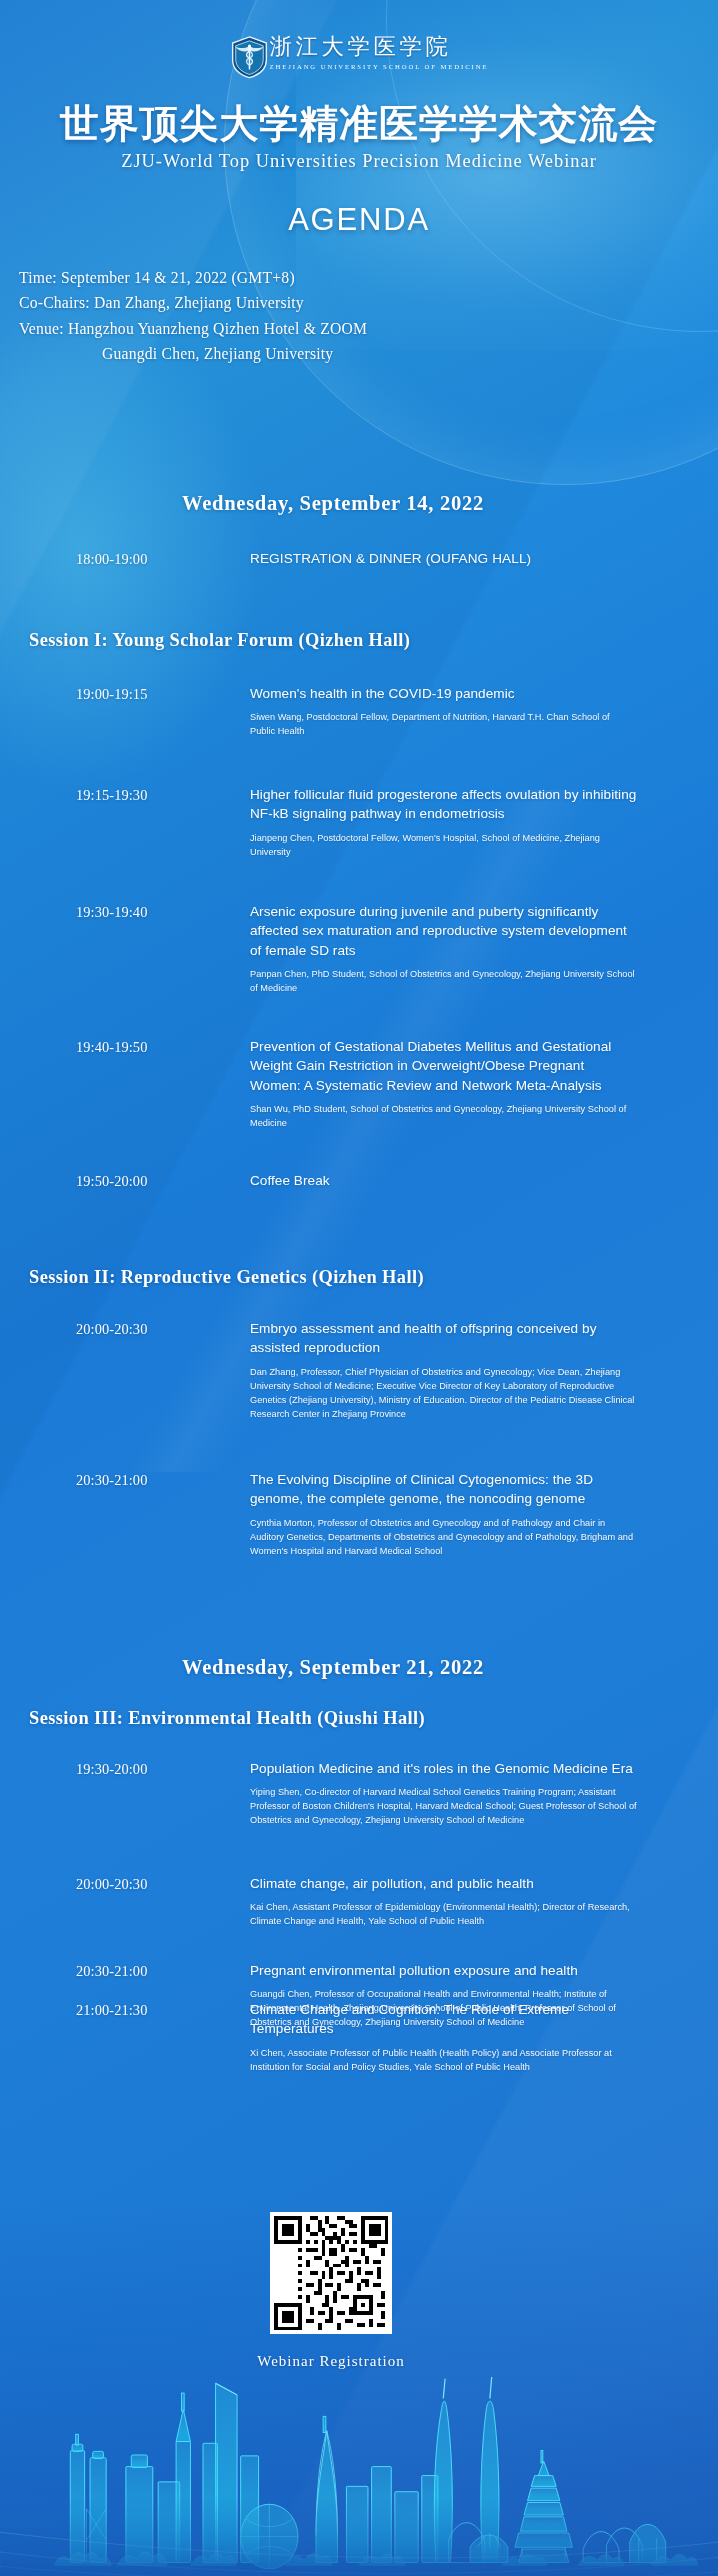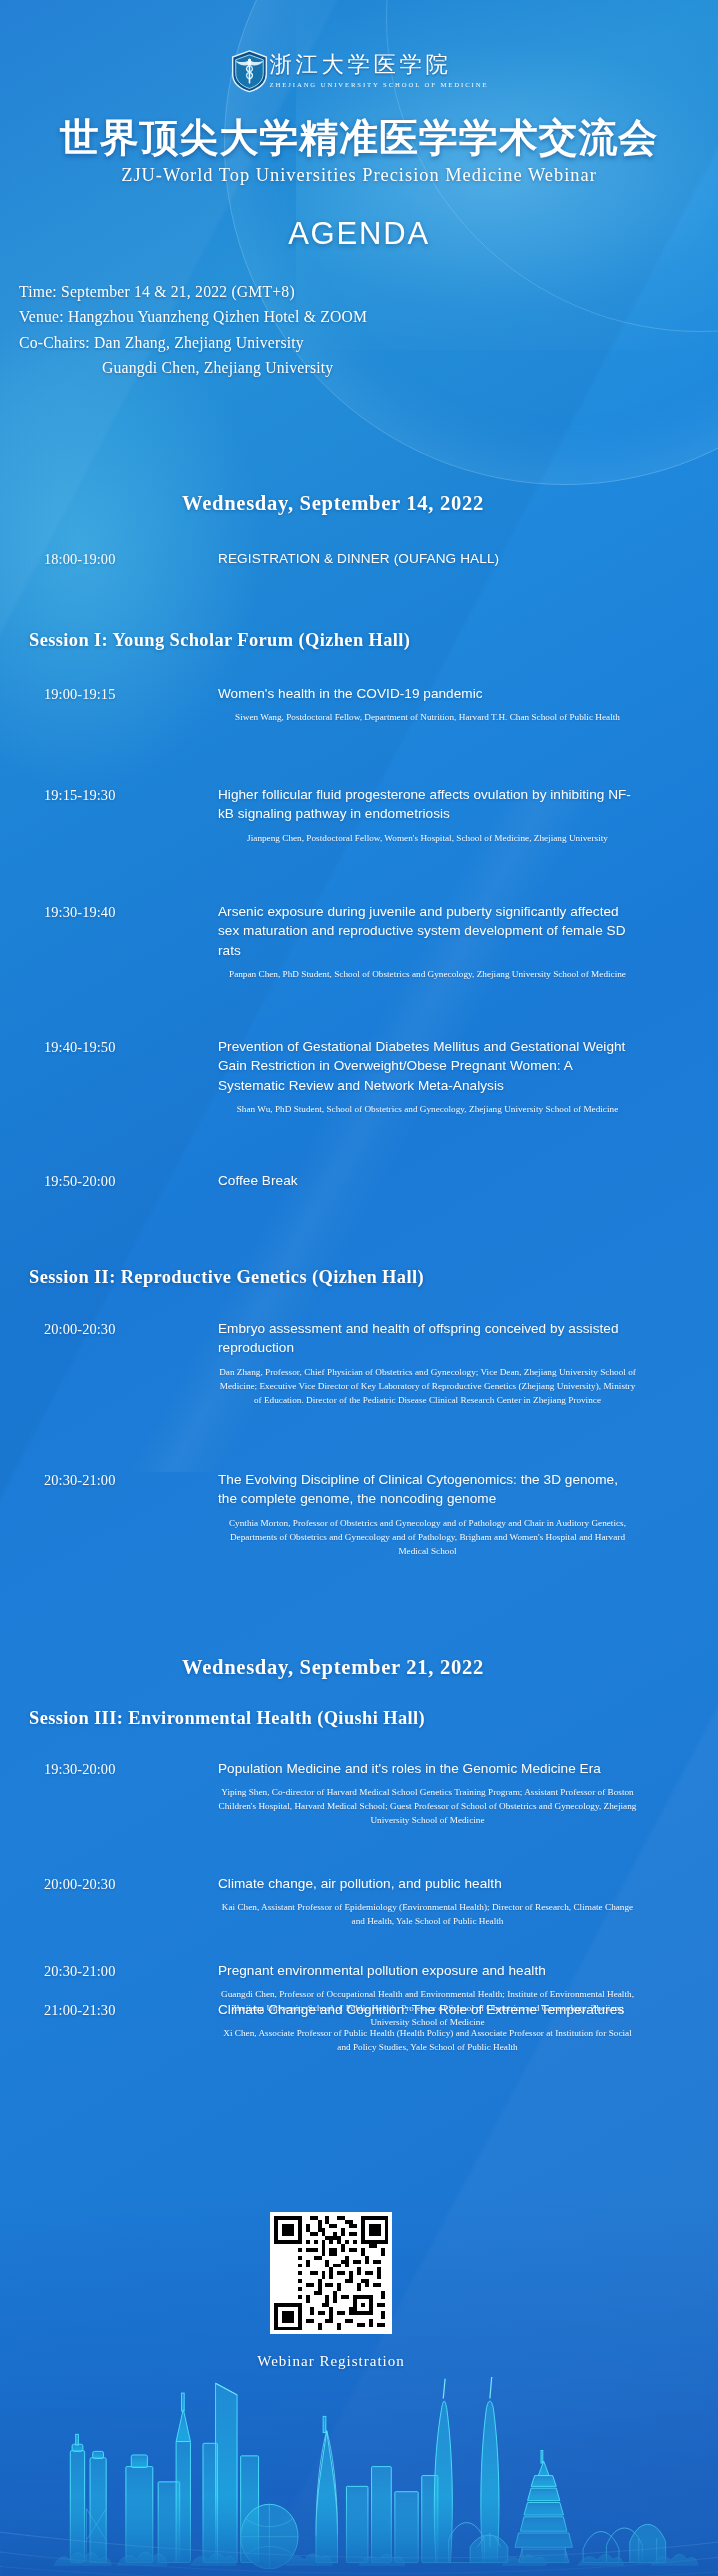--- a/index.html
+++ b/index.html
@@ -77,24 +77,24 @@
     position: absolute;
     left: 0; bottom: 0; width: 718px; height: 377px;
     background: linear-gradient(to bottom, rgba(20,100,195,0) 0%, rgba(22,92,190,.35) 45%, rgba(20,80,178,.62) 100%);
   }
 
   
   .header { position: absolute; left: 0; top: 0; width: 718px; }
 
   .logo-row {
     display: flex;
-    align-items: center;
+    align-items: flex-start;
     justify-content: center;
     gap: 1px;
-    padding-top: 50px;
+    padding-top: 36px;
   }
   .logo-mark { width: 39px; height: 43px; flex: none; }
   .logo-cn {
     font-family: "Liberation Serif", serif;
     font-size: 22.4px;
     letter-spacing: 3.6px;
     line-height: 1;
     text-shadow: 0 0.9px 1.8px rgba(0,40,90,.5);
   }
   .logo-en {
@@ -167,20 +167,21 @@
   }
 
   
   .rows { position: absolute; left: 0; width: 666px; }
 
   .row {
     display: flex;
     align-items: flex-start;
     padding-left: 44px;
     padding-right: 29px;
+    margin-left: 32px;
   }
   .row-time {
     flex: none;
     width: 174px;
     font-family: "Liberation Serif", serif;
     font-size: 14.4px;
     line-height: 1.25;
     letter-spacing: 0.1px;
     padding-top: 0.9px;
     text-shadow: 0 0.9px 2.7px rgba(0,45,100,.35);
@@ -188,28 +189,27 @@
   .row-body { flex: 1; min-width: 0; }
   .row-title {
     font-family: "Liberation Sans", sans-serif;
     font-size: 13.6px;
     line-height: 1.42;
     letter-spacing: 0.04px;
     text-shadow: 0 0.9px 2.7px rgba(0,45,100,.3);
   }
   .row-title.caps { letter-spacing: 0.1px; }
   .row-speaker {
-    font-family: Liberation Serif, serif;
+    font-family: Liberation Sans, sans-serif;
     font-size: 9.2px;
     line-height: 1.52;
     letter-spacing: 0.02px;
     margin-top: 8px;
     opacity: .97;
     text-shadow: 0 0.9px 1.8px rgba(0,45,100,.28);
-    text-align: center;
   }
 
   
   .qr-wrap {
     position: absolute;
     left: 0; top: 2212px; width: 662px;
     text-align: center;
   }
   .qr-box {
     display: inline-block;
@@ -267,22 +267,22 @@
       <div class="logo-en">ZHEJIANG UNIVERSITY SCHOOL OF MEDICINE</div>
     </span>
   </div>
 
   <div class="title-cn">世界顶尖大学精准医学学术交流会</div>
   <div class="title-en">ZJU-World Top Universities Precision Medicine Webinar</div>
   <div class="agenda-word">AGENDA</div>
 
   <div class="meta">
     <div>Time: September 14 &amp; 21, 2022 (GMT+8)</div>
+    <div>Co-Chairs: Dan Zhang, Zhejiang University</div>
     <div>Venue: Hangzhou Yuanzheng Qizhen Hotel &amp; ZOOM</div>
-    <div>Co-Chairs: Dan Zhang, Zhejiang University</div>
     <div class="meta-indent">Guangdi Chen, Zhejiang University</div>
   </div>
 </div>
 
 <div class="rows" style="top:492px">
   <div class="day-heading">Wednesday, September 14, 2022</div>
 </div>
 
 <div class="rows" style="top:549px">
   <div class="row">

